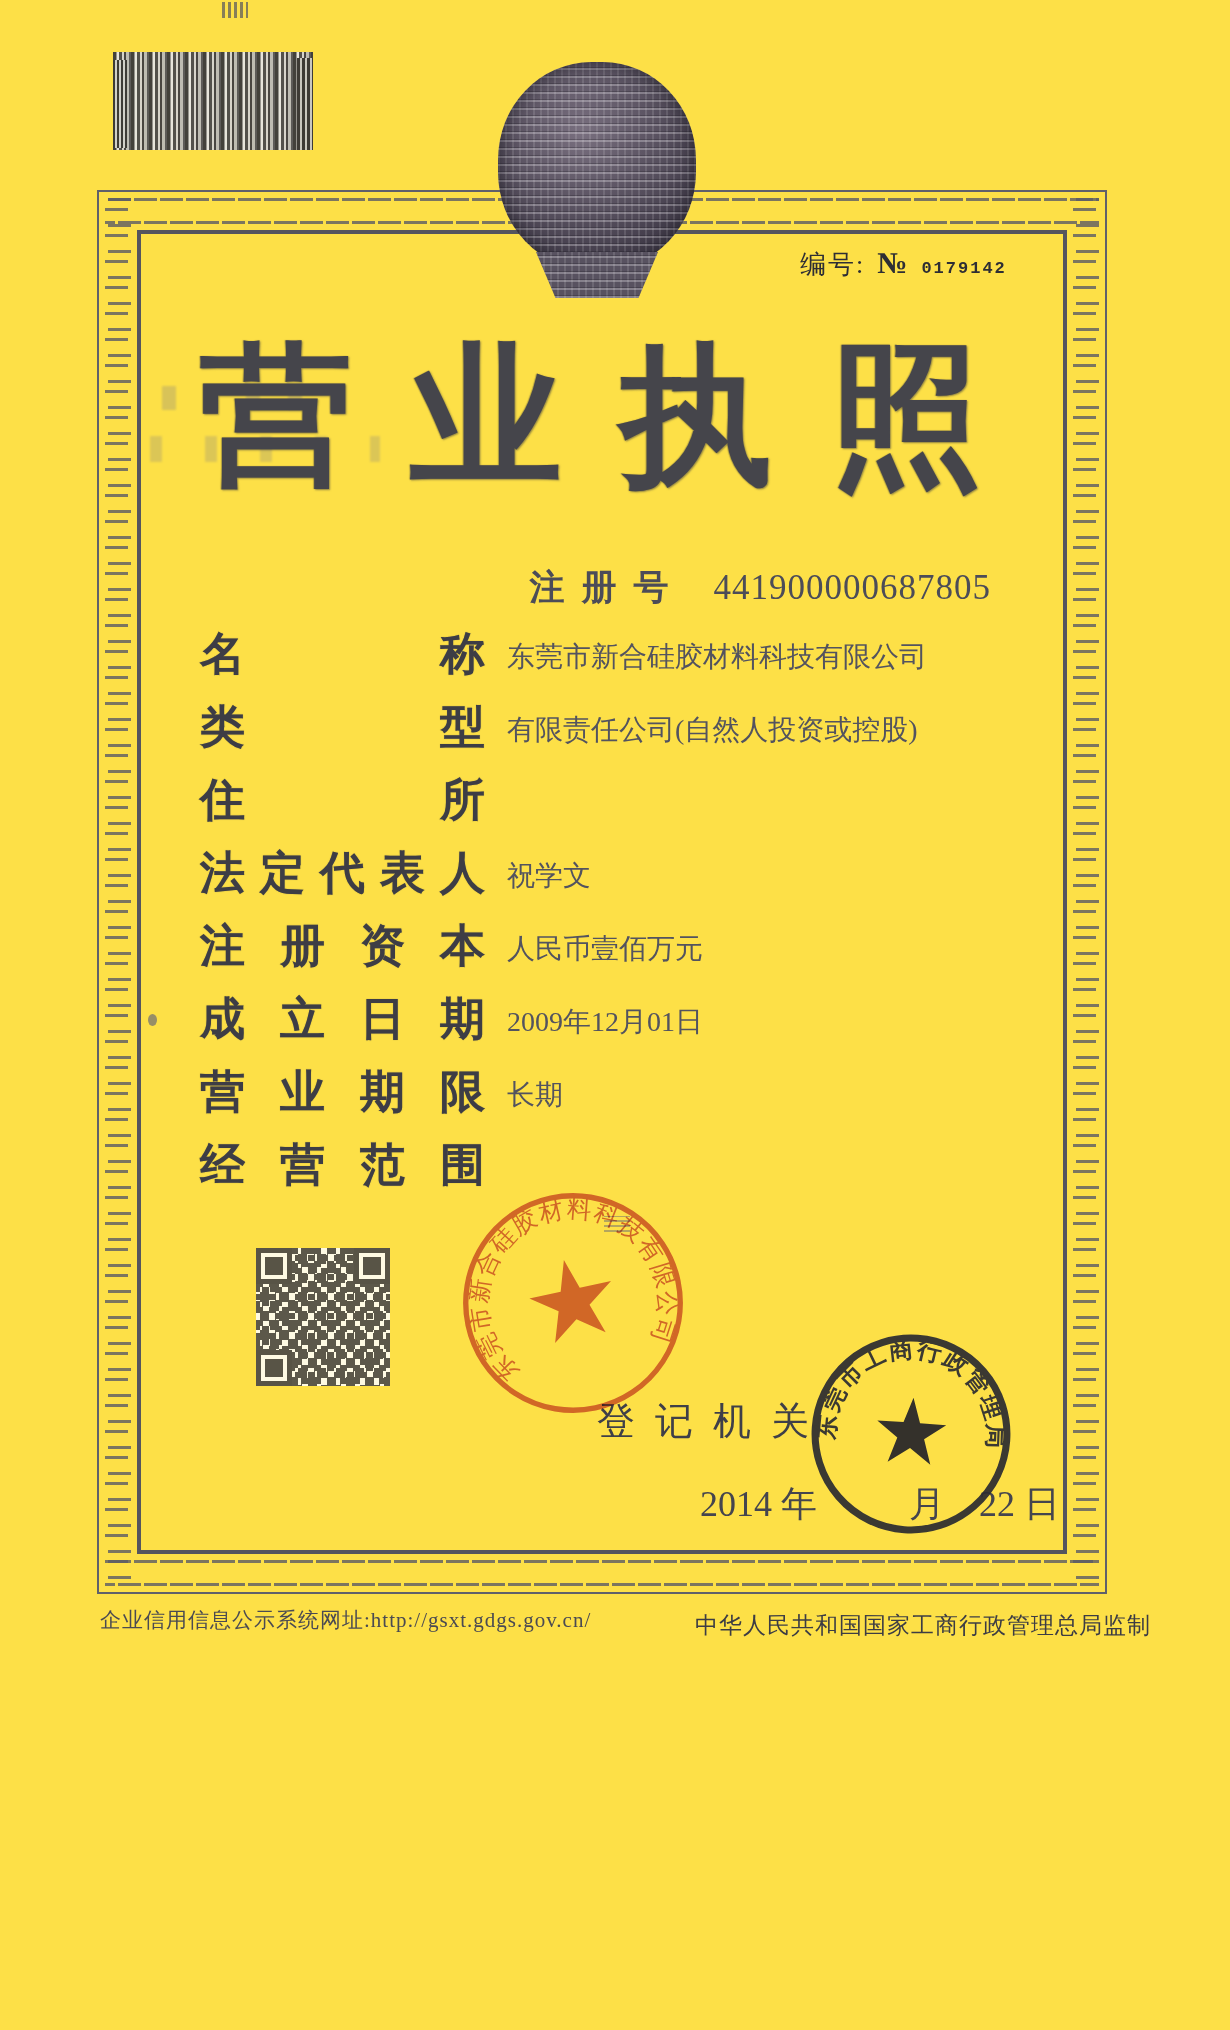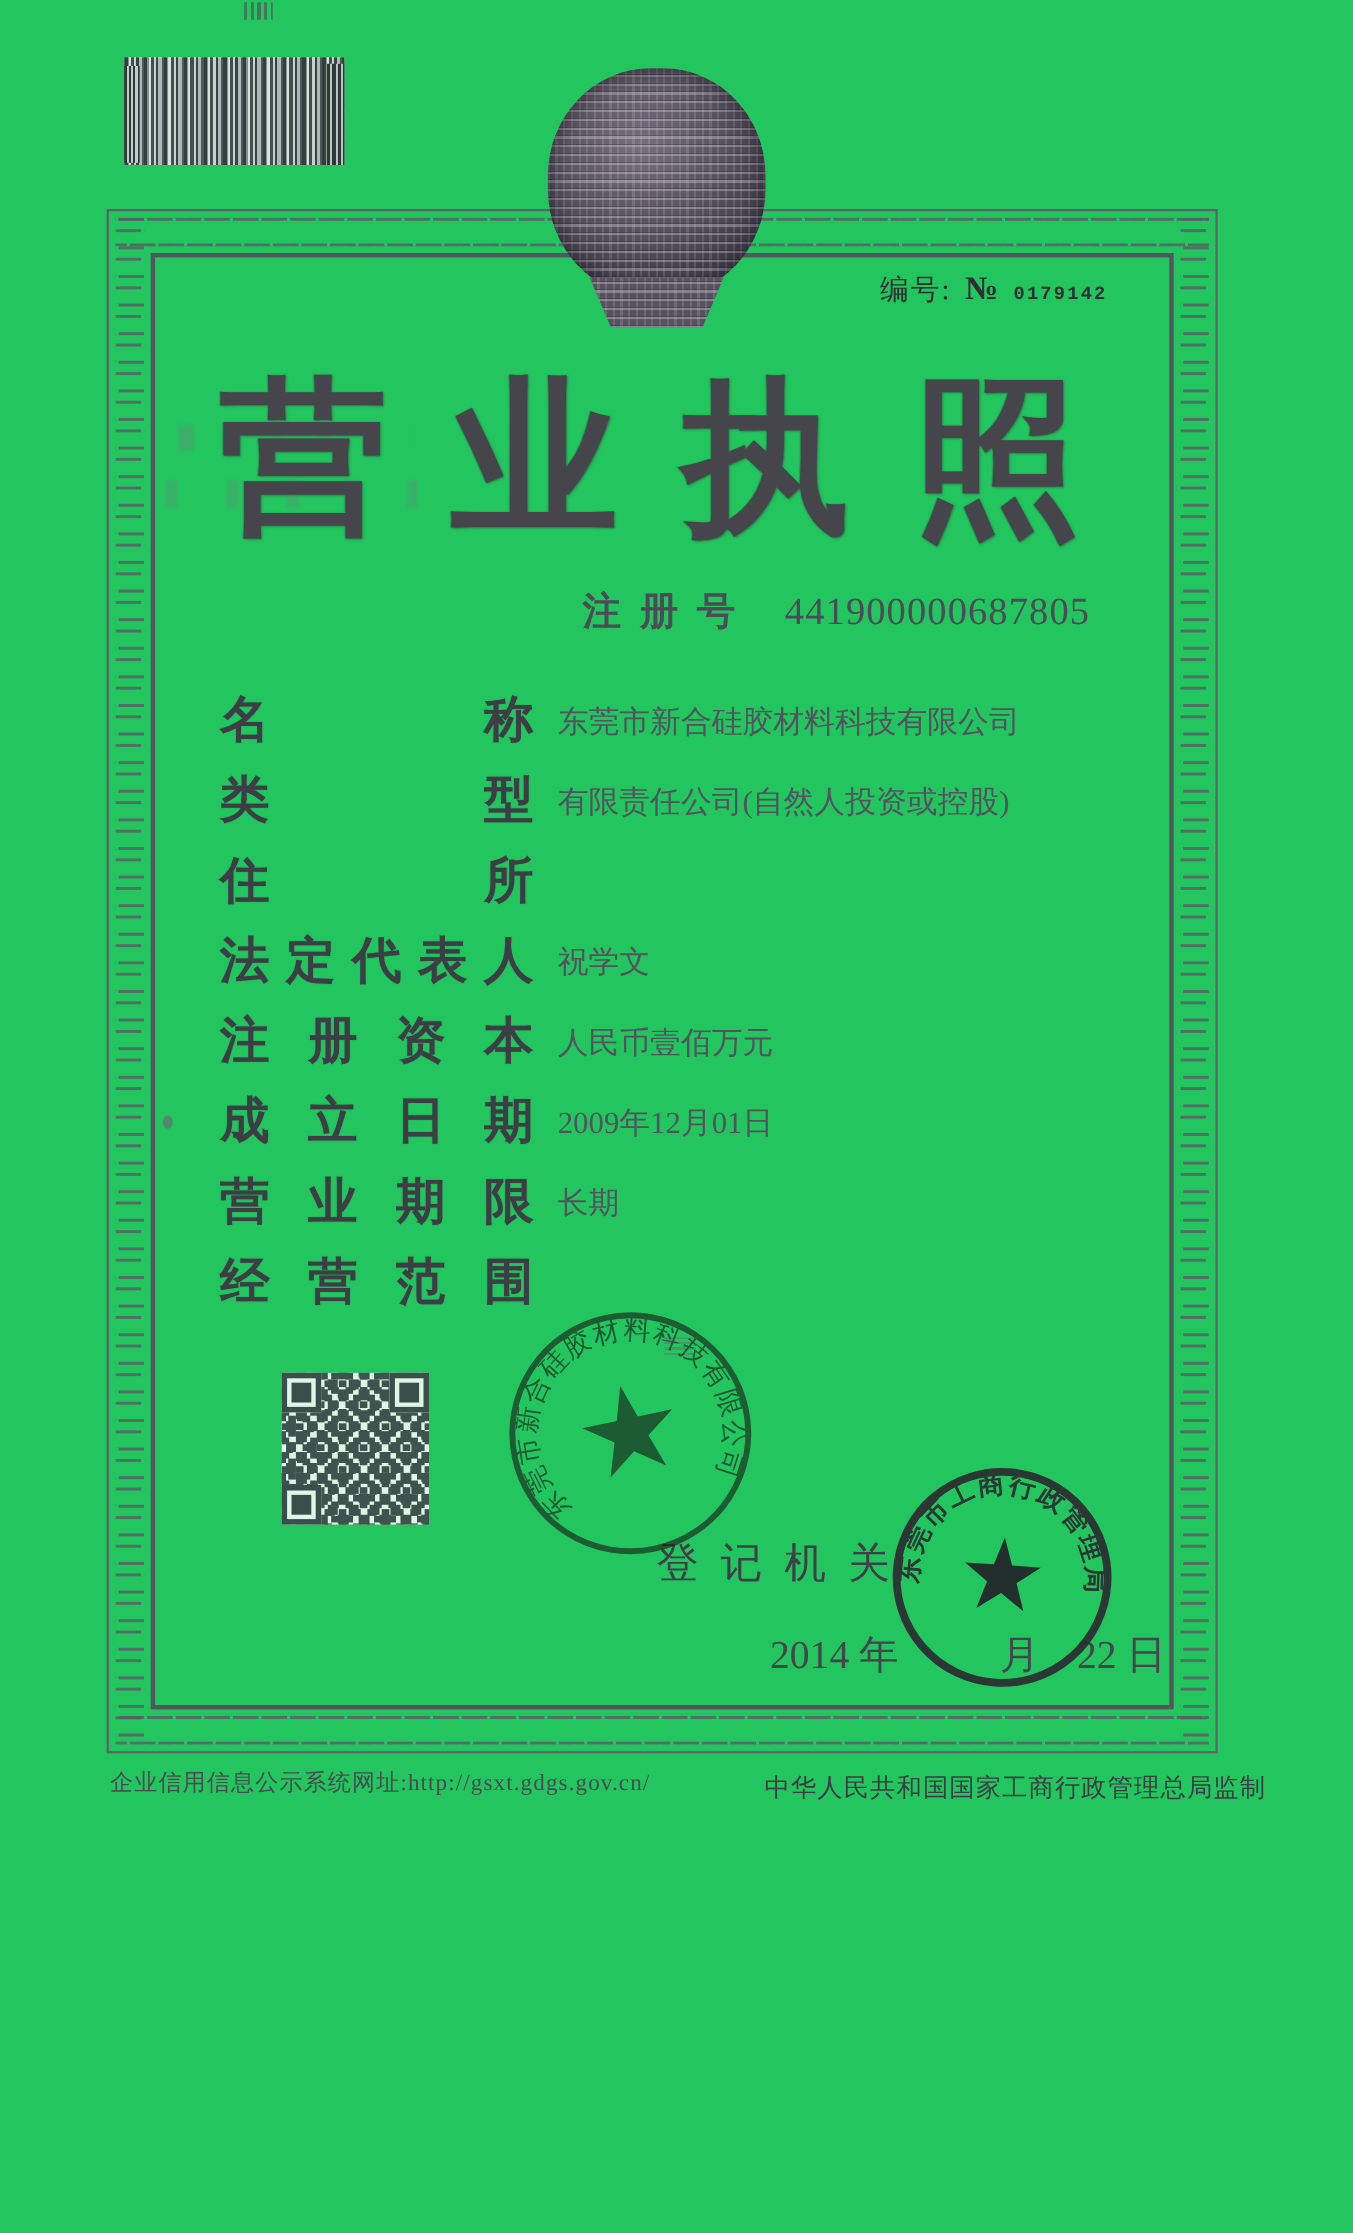--- a/index.html
+++ b/index.html
@@ -1,18 +1,18 @@
 <!DOCTYPE html>
 <html><head>
 <meta charset="utf-8">
 <style>
   html,body{margin:0;padding:0;background:#ffffff;}
   .page{
     position:relative;width:1230px;height:2030px;overflow:hidden;
-    background:#22c55e;
+    background:#fde047;
     font-family:"Liberation Serif","DejaVu Serif",serif;
     color:#3e3e46;
   }
   
   .frame{position:absolute;left:97px;top:190px;width:1006px;height:1400px;
     border:2px solid #60606a;z-index:1;}
   .band{position:absolute;opacity:.8;}
   .band-top{left:6px;right:6px;top:6px;height:26px;
     background-image:
       conic-gradient(from 90deg at 3px 3px, rgba(0,0,0,0) 75%, #5c5c66 0),
@@ -68,21 +68,21 @@
   .serial .sym{font-weight:bold;font-size:30px;}
   .serial .num{font-family:"Liberation Mono","DejaVu Sans Mono",monospace;font-size:17px;font-weight:bold;letter-spacing:2px;}
 
   
   .title{position:absolute;left:97px;top:332px;width:1006px;z-index:4;
     text-align:center;font-family:"DejaVu Sans","Liberation Sans",sans-serif;
     font-size:152px;line-height:1.1;font-weight:900;letter-spacing:58px;padding-left:40px;box-sizing:border-box;
     color:#45454b;text-shadow:1px 1px 2px rgba(55,55,62,.55), -1px 0 1px rgba(55,55,62,.35);}
 
   
-  .regline{position:absolute;left:97px;top:532px;width:1006px;z-index:4;text-align:right;
+  .regline{position:absolute;left:97px;top:564px;width:1006px;z-index:4;text-align:right;
     padding-right:112px;box-sizing:border-box;color:#4c4c58;}
   .regline .lbl{font-size:35px;letter-spacing:17px;font-weight:600;}
   .regline .val{font-size:35px;margin-left:24px;letter-spacing:1px;}
 
   
   .rows{position:absolute;left:200px;top:628px;width:866px;z-index:4;}
   .row{display:flex;align-items:flex-end;margin-bottom:21px;}
   .row.top{align-items:flex-start;}
   .row-label{display:flex;justify-content:space-between;width:285px;flex:0 0 285px;
     font-size:45px;line-height:52px;font-weight:600;color:#3d3d45;

